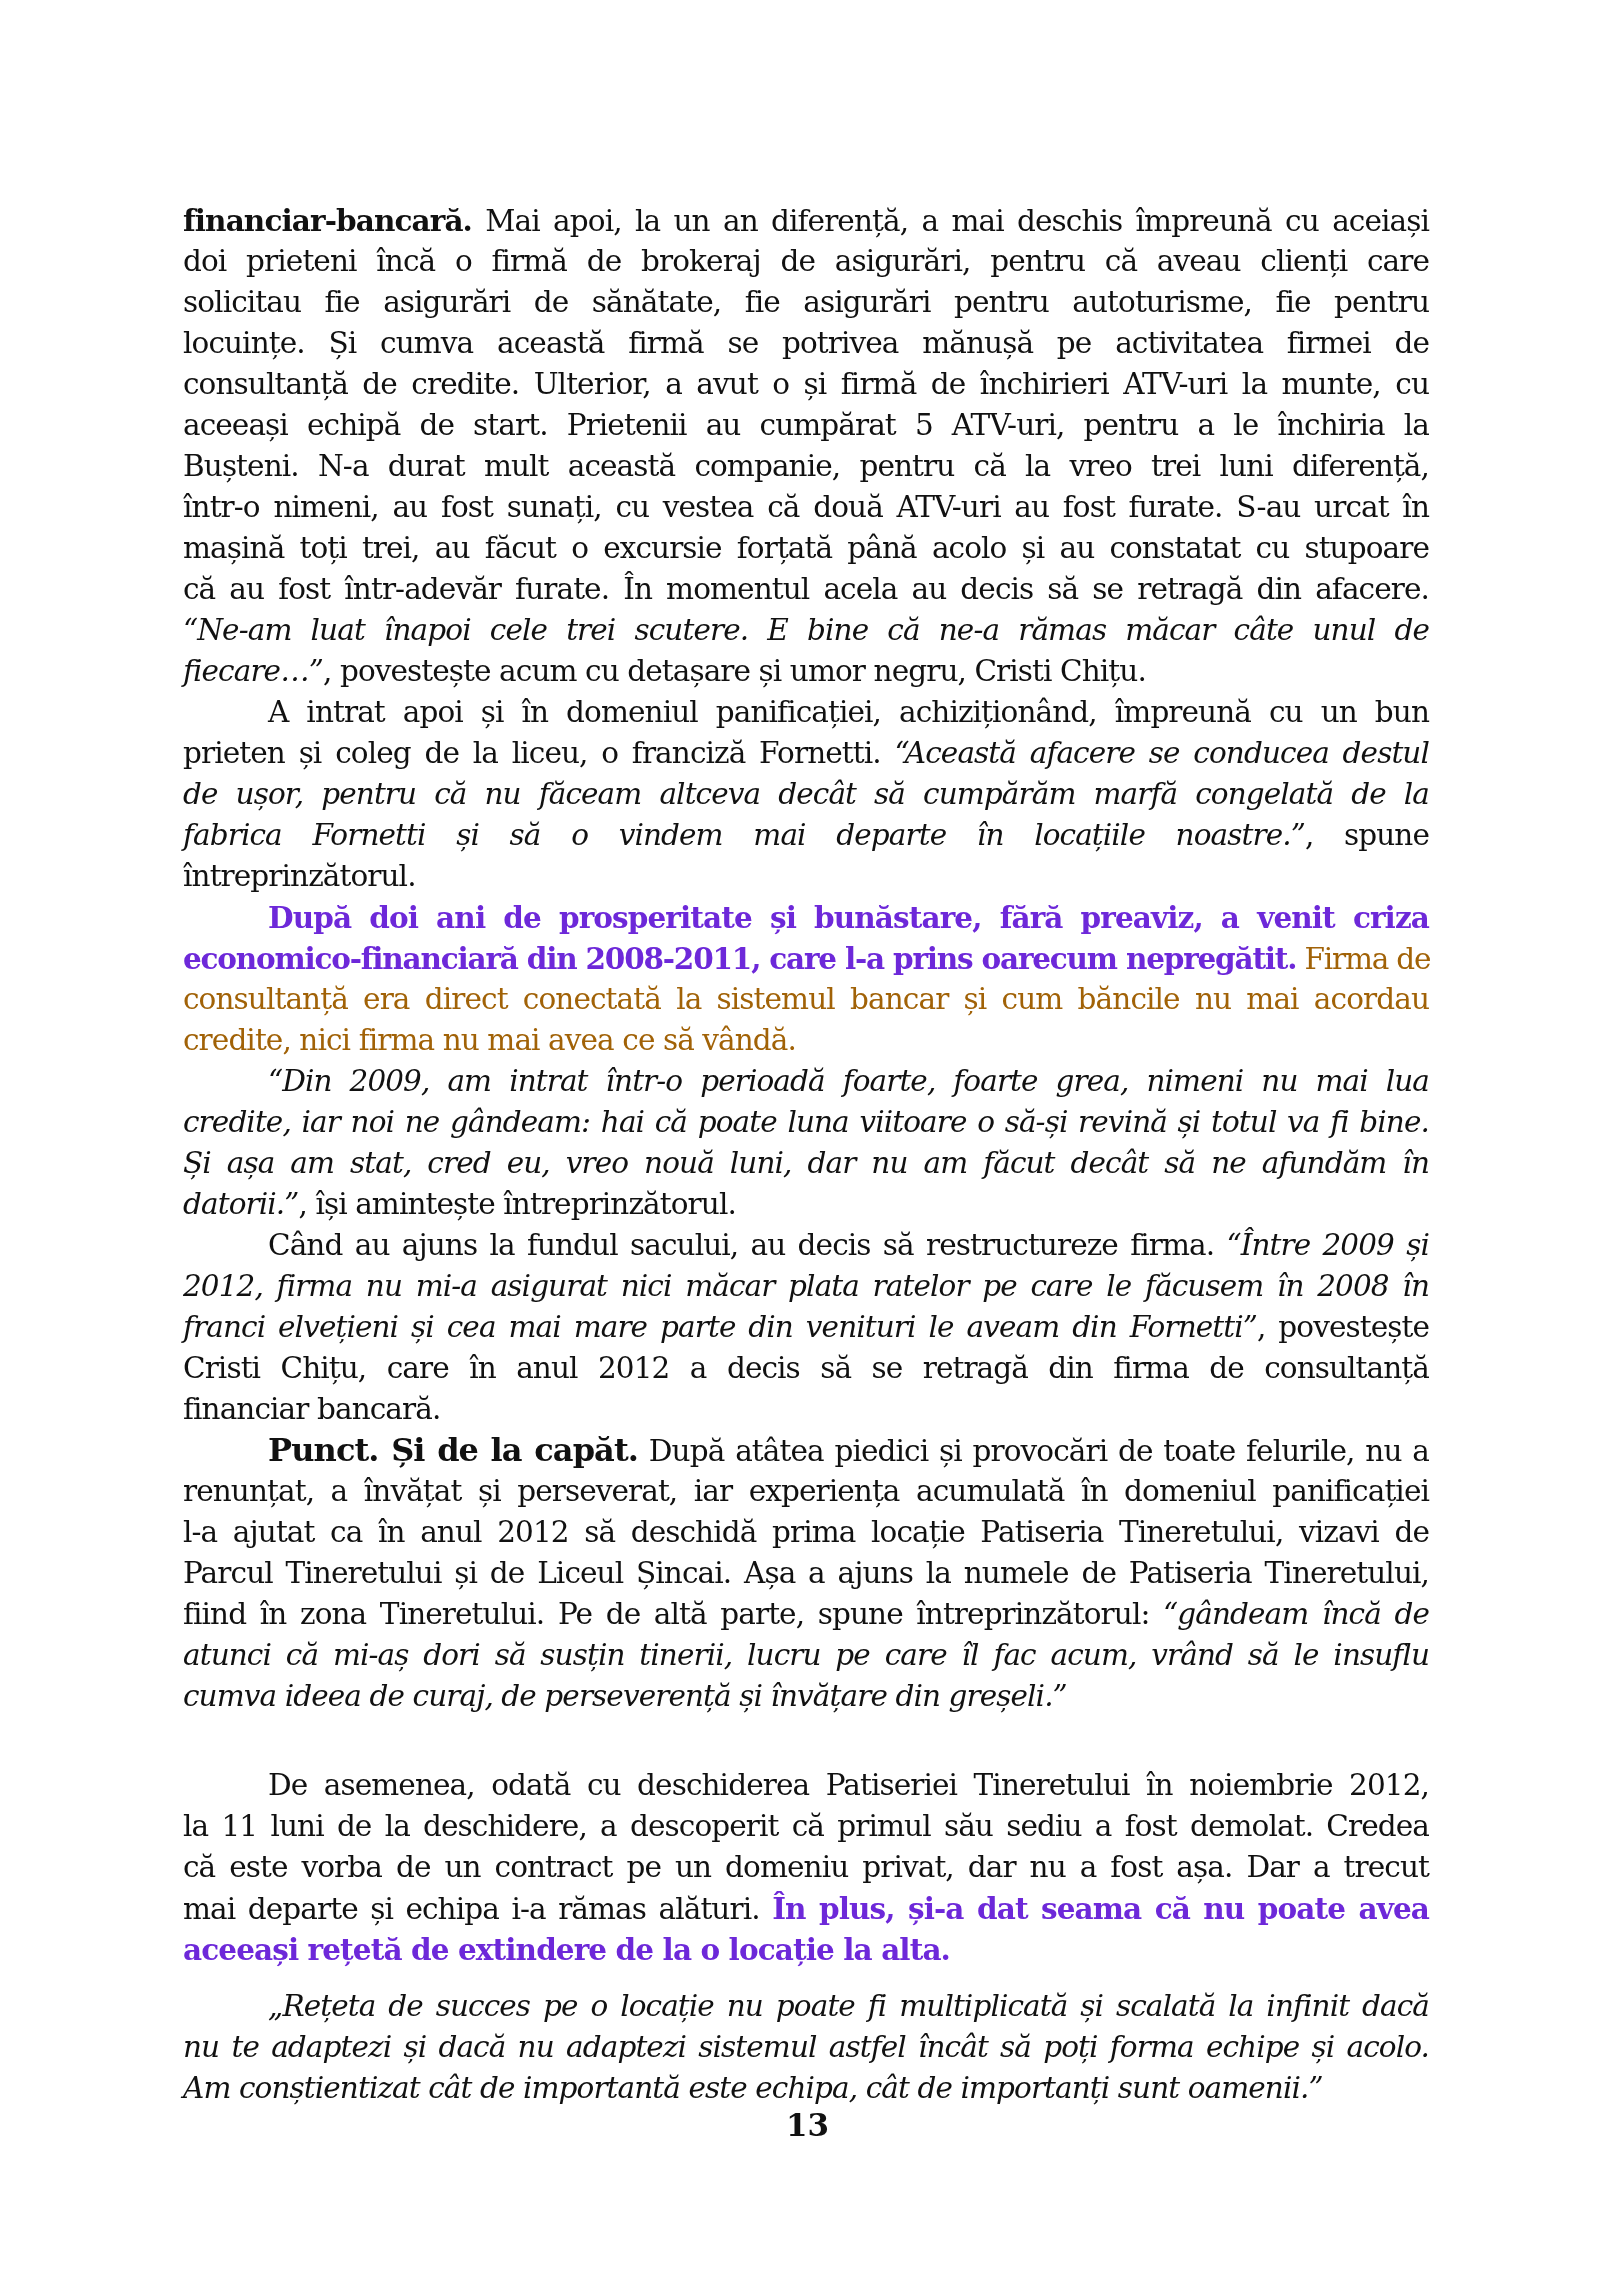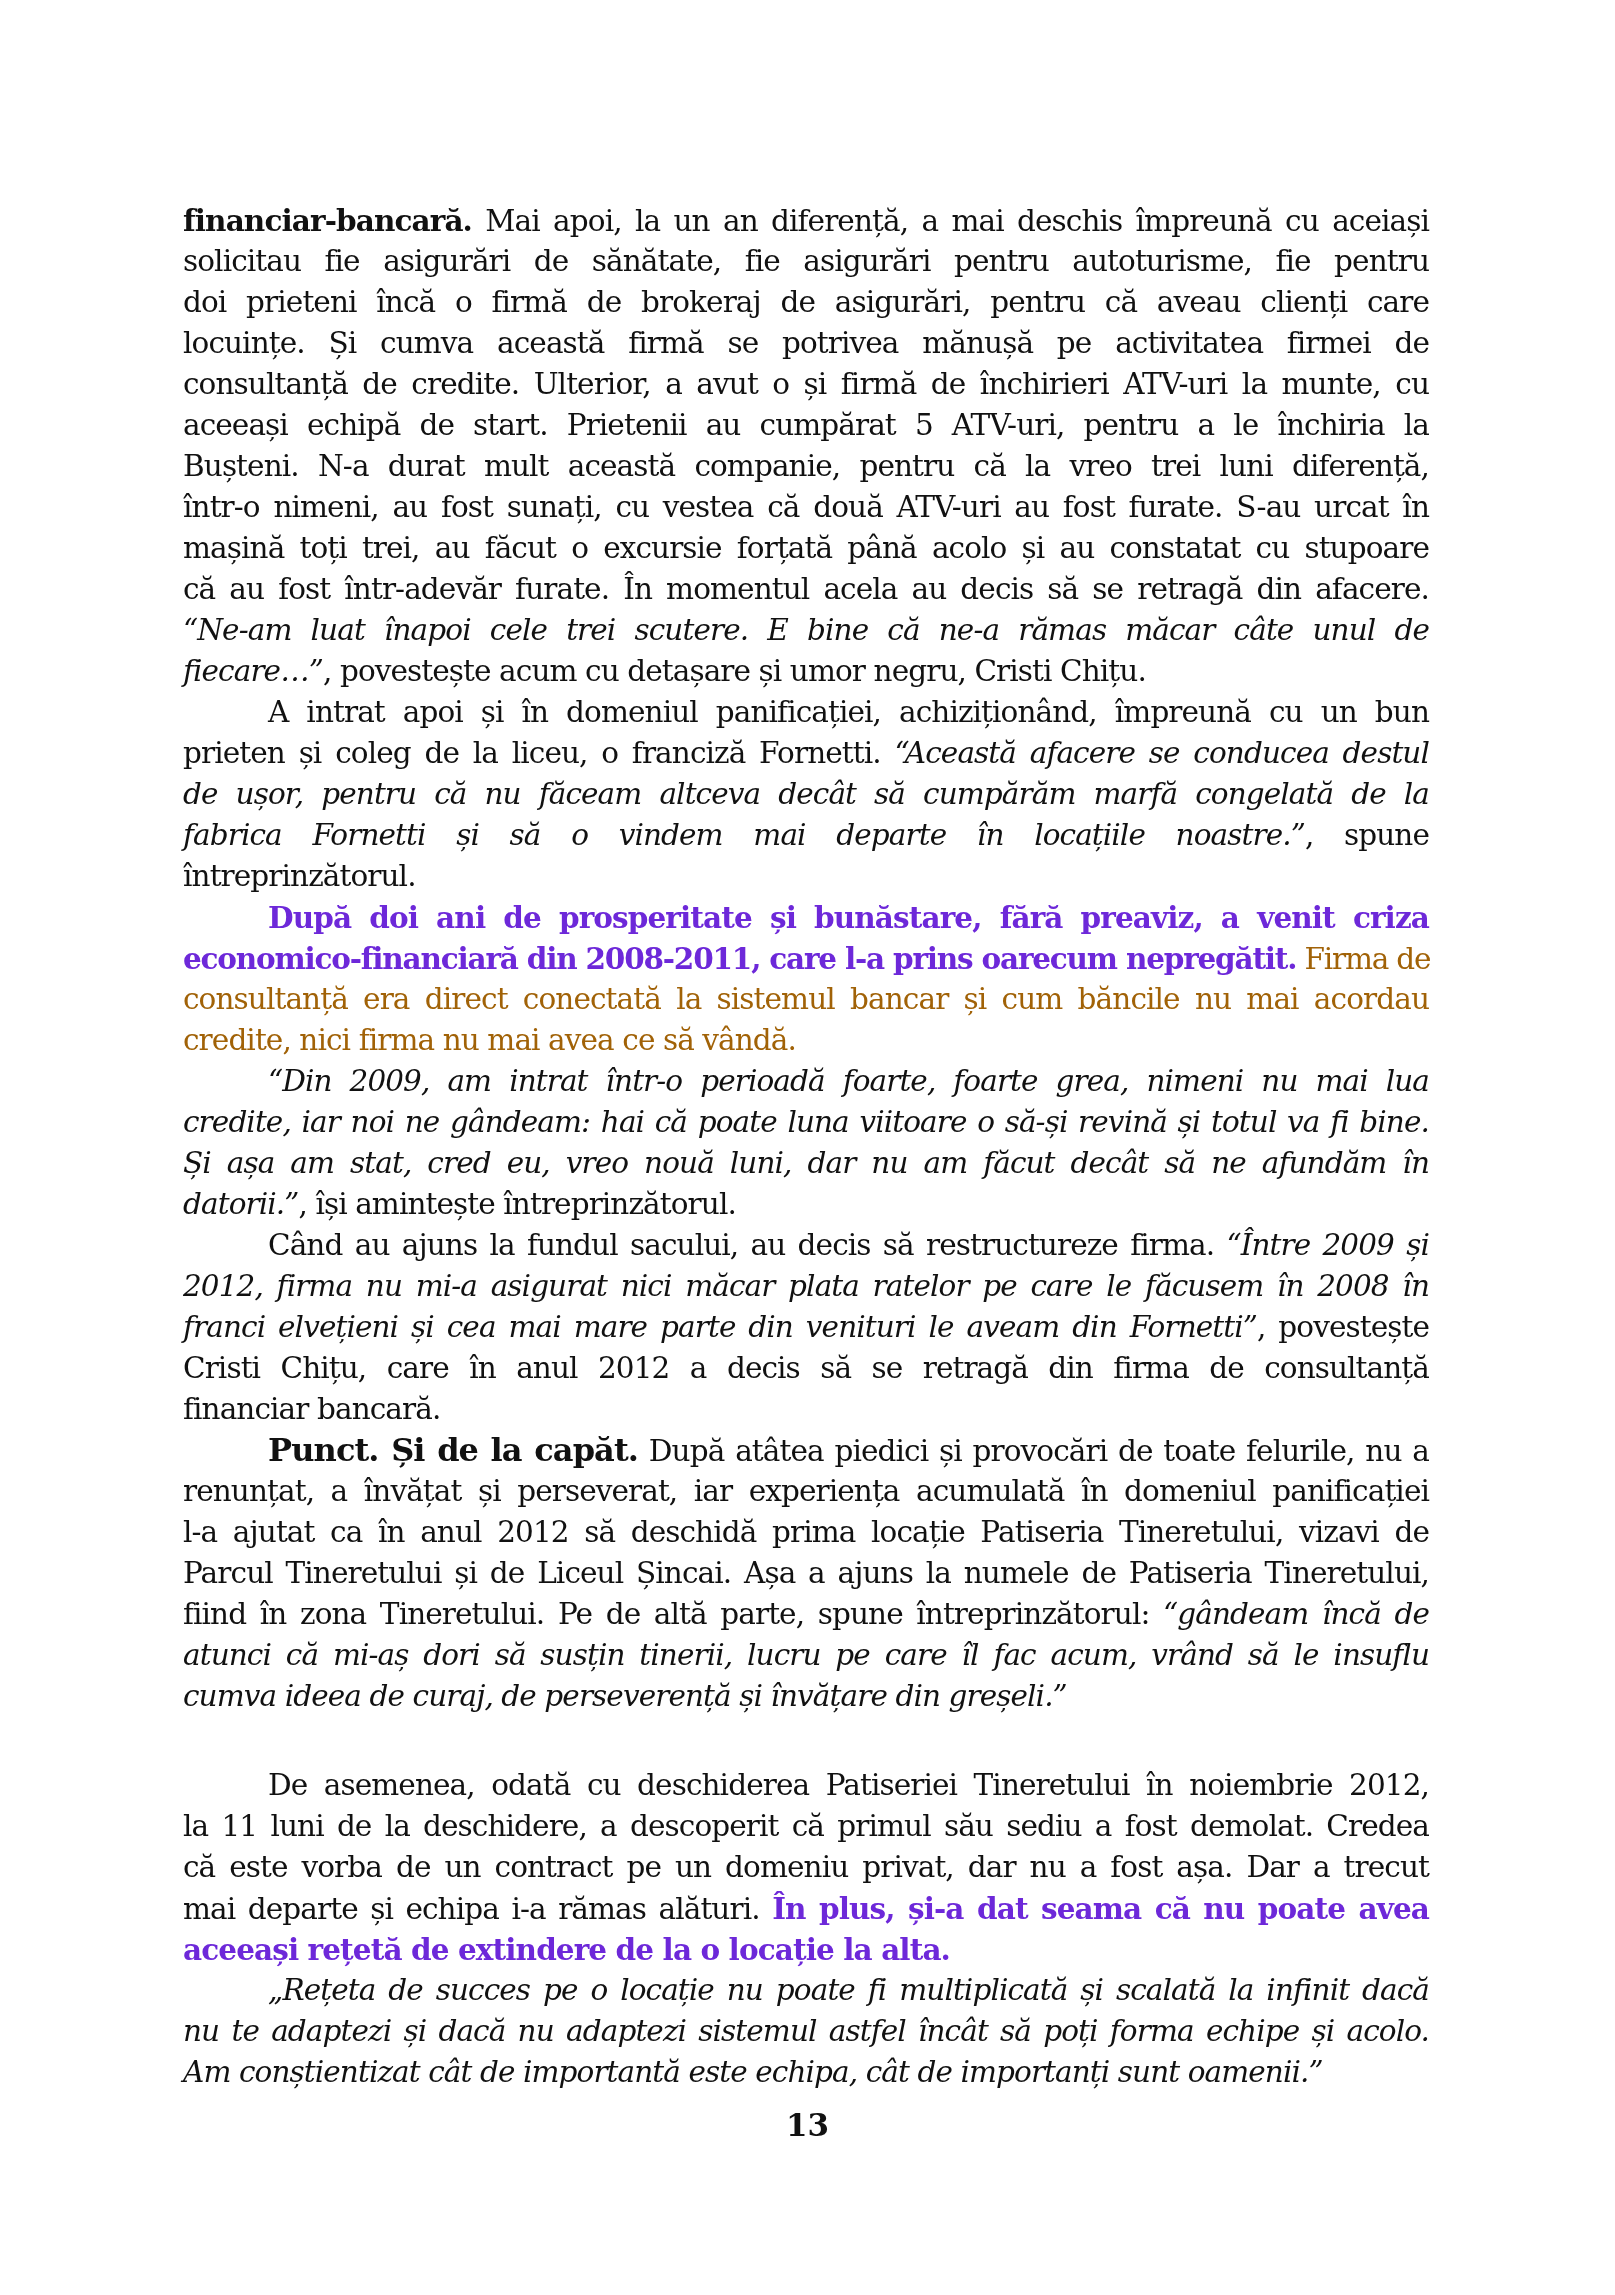--- a/index.html
+++ b/index.html
@@ -30,22 +30,22 @@
   }
 </style>
 </head>
 <body>
 
 <div class="page">
   <div class="text-block" id="text-block">
 
     <div class="para">
         <div class="line" style="white-space: nowrap; word-spacing: 0px;"><span class="seg-b">financiar-bancară.</span><span> Mai apoi, la un an diferență, a mai deschis împreună cu aceiași</span></div>
+        <div class="line" style="white-space: nowrap; word-spacing: 0px;"><span>doi prieteni încă o firmă de brokeraj de asigurări, pentru că aveau clienți care</span></div>
         <div class="line" style="white-space: nowrap; word-spacing: 0px;"><span>solicitau fie asigurări de sănătate, fie asigurări pentru autoturisme, fie pentru</span></div>
-        <div class="line" style="white-space: nowrap; word-spacing: 0px;"><span>doi prieteni încă o firmă de brokeraj de asigurări, pentru că aveau clienți care</span></div>
         <div class="line" style="white-space: nowrap; word-spacing: 0px;"><span>locuințe. Și cumva această firmă se potrivea mănușă pe activitatea firmei de</span></div>
         <div class="line" style="white-space: nowrap; word-spacing: 0px;"><span>consultanță de credite. Ulterior, a avut o și firmă de închirieri ATV-uri la munte, cu</span></div>
         <div class="line" style="white-space: nowrap; word-spacing: 0px;"><span>aceeași echipă de start. Prietenii au cumpărat 5 ATV-uri, pentru a le închiria la</span></div>
         <div class="line" style="white-space: nowrap; word-spacing: 0px;"><span>Bușteni. N-a durat mult această companie, pentru că la vreo trei luni diferență,</span></div>
         <div class="line" style="white-space: nowrap; word-spacing: 0px;"><span>într-o nimeni, au fost sunați, cu vestea că două ATV-uri au fost furate. S-au urcat în</span></div>
         <div class="line" style="white-space: nowrap; word-spacing: 0px;"><span>mașină toți trei, au făcut o excursie forțată până acolo și au constatat cu stupoare</span></div>
         <div class="line" style="white-space: nowrap; word-spacing: 0px;"><span>că au fost într-adevăr furate. În momentul acela au decis să se retragă din afacere.</span></div>
         <div class="line" style="white-space: nowrap; word-spacing: 0px;"><span class="seg-i">“Ne-am luat înapoi cele trei scutere. E bine că ne-a rămas măcar câte unul de</span></div>
         <div class="line last" style="white-space: nowrap;"><span class="seg-i">fiecare…”</span><span>, povestește acum cu detașare și umor negru, Cristi Chițu.</span></div>
       </div>
@@ -85,20 +85,20 @@
         <div class="line last" style="white-space: nowrap;"><span class="seg-i">cumva ideea de curaj, de perseverență și învățare din greșeli.”</span></div>
       </div>
     <div class="para">
         <div class="line indent" style="white-space: nowrap; word-spacing: 0px; margin-top: 48px;"><span>De asemenea, odată cu deschiderea Patiseriei Tineretului în noiembrie 2012,</span></div>
         <div class="line" style="white-space: nowrap; word-spacing: 0px;"><span>la 11 luni de la deschidere, a descoperit că primul său sediu a fost demolat. Credea</span></div>
         <div class="line" style="white-space: nowrap; word-spacing: 0px;"><span>că este vorba de un contract pe un domeniu privat, dar nu a fost așa. Dar a trecut</span></div>
         <div class="line" style="white-space: nowrap; word-spacing: 0px;"><span>mai departe și echipa i-a rămas alături. </span><span class="seg-sb">În plus, și-a dat seama că nu poate avea</span></div>
         <div class="line last" style="white-space: nowrap;"><span class="seg-sb">aceeași rețetă de extindere de la o locație la alta.</span></div>
       </div>
     <div class="para">
-        <div class="line indent" style="white-space: nowrap; word-spacing: 0px;"><span class="seg-i">„Rețeta de succes pe o locație nu poate fi multiplicată și scalată la infinit dacă</span></div>
+        <div class="line indent" style="white-space: nowrap; word-spacing: 0px; margin-top: 16px;"><span class="seg-i">„Rețeta de succes pe o locație nu poate fi multiplicată și scalată la infinit dacă</span></div>
         <div class="line" style="white-space: nowrap; word-spacing: 0px;"><span class="seg-i">nu te adaptezi și dacă nu adaptezi sistemul astfel încât să poți forma echipe și acolo.</span></div>
         <div class="line last" style="white-space: nowrap;"><span class="seg-i">Am conștientizat cât de importantă este echipa, cât de importanți sunt oamenii.”</span></div>
       </div>
   </div>
   <div class="page-number">13</div>
 </div>
 
 
 </body></html>

